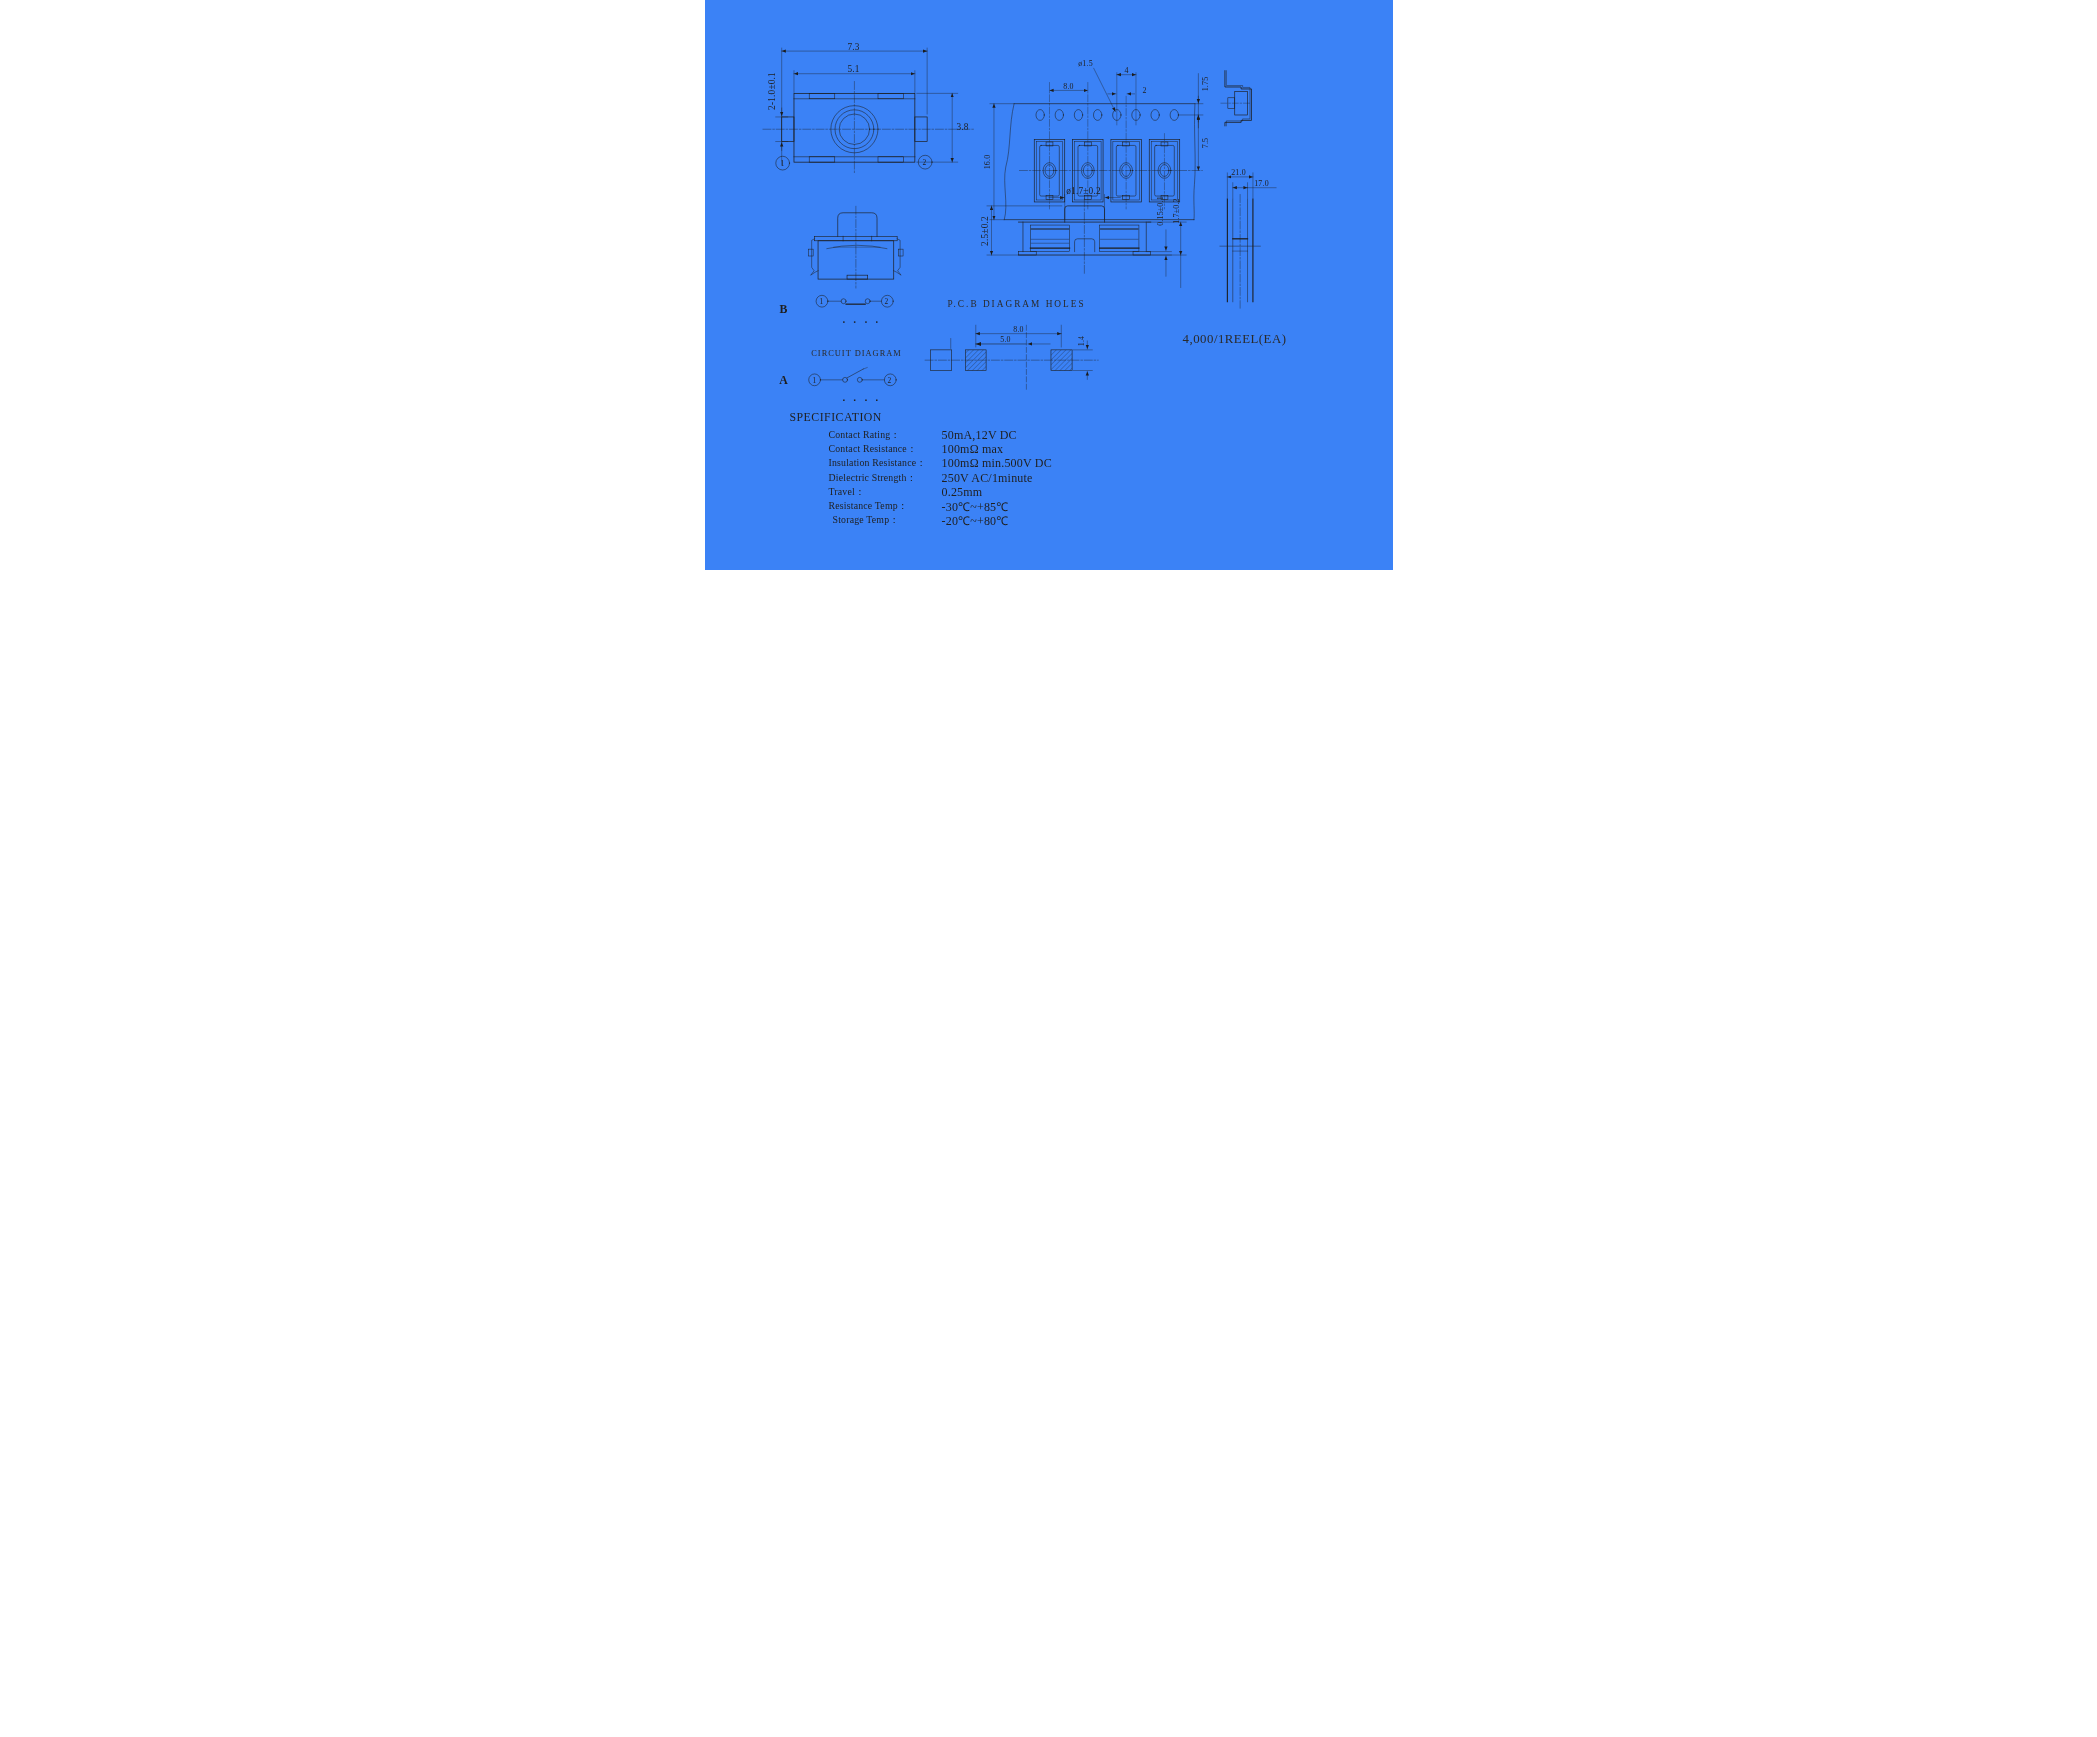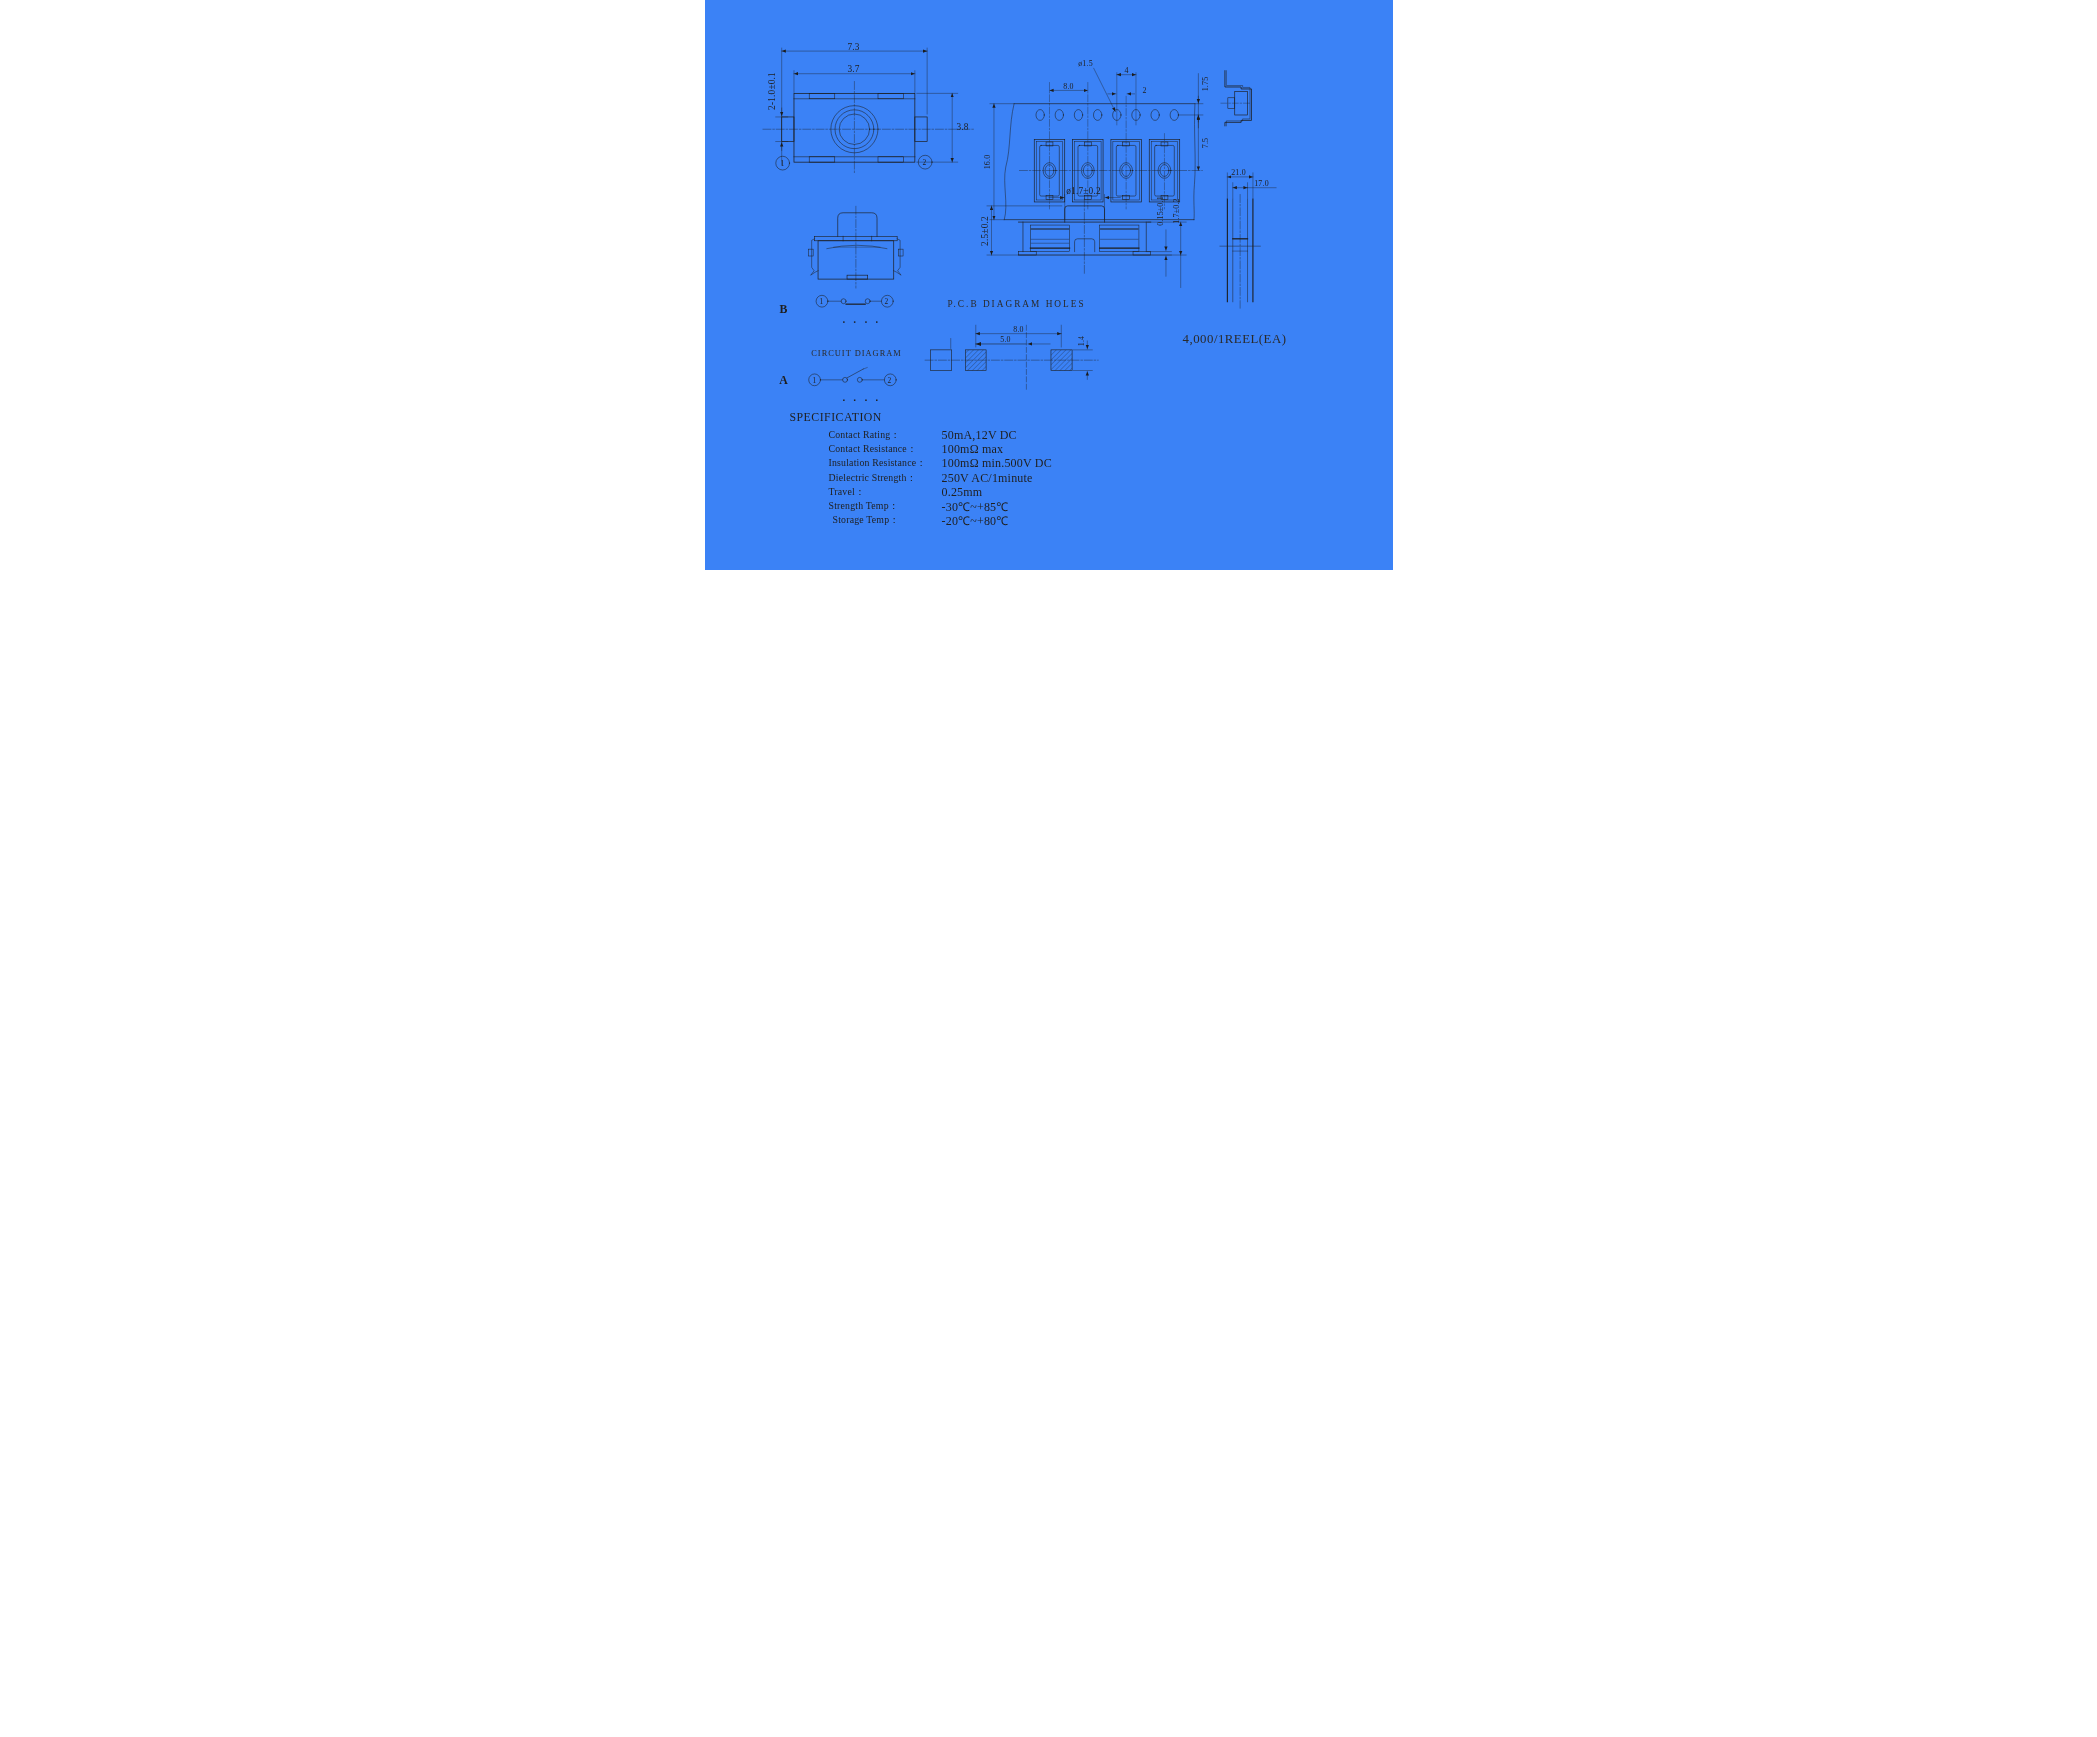--- a/index.html
+++ b/index.html
@@ -263,21 +263,21 @@
     <line x1="321" y1="773" x2="365" y2="773" stroke-width=".9"></line>
     <circle cx="377" cy="773" r="12"></circle>
     <rect x="281" y="813" width="3" height="3" fill="#1c1c1c" stroke="none"></rect>
     <rect x="303" y="813" width="3" height="3" fill="#1c1c1c" stroke="none"></rect>
     <rect x="326" y="813" width="3" height="3" fill="#1c1c1c" stroke="none"></rect>
     <rect x="348" y="813" width="3" height="3" fill="#1c1c1c" stroke="none"></rect>
   </g>
 </svg>
 
 <span class="lbl dimtxt" style="left:149px;top:47px">7.3</span>
-<span class="lbl dimtxt" style="left:149px;top:69px">3.7</span>
+<span class="lbl dimtxt" style="left:149px;top:69px">5.1</span>
 <span class="lbl dimtxt" style="left:258px;top:127px">3.8</span>
 <span class="lbl dimtxt rot" style="left:67px;top:91px">2-1.0±0.1</span>
 <span class="lbl pin" style="left:78px;top:163px">1</span>
 <span class="lbl pin" style="left:220px;top:162px">2</span>
 
 <span class="lbl small" style="left:381px;top:63px">ø1.5</span>
 <span class="lbl small" style="left:364px;top:86px">8.0</span>
 <span class="lbl small" style="left:422px;top:70px">4</span>
 <span class="lbl small" style="left:440px;top:90px">2</span>
 <span class="lbl small rot" style="left:500px;top:84px">1.75</span>
@@ -311,19 +311,19 @@
 <span class="lbl left spec-label" style="left:84px;top:435px">Contact Rating：</span>
 <span class="lbl left spec-value" style="left:237px;top:435px">50mA,12V DC</span>
 <span class="lbl left spec-label" style="left:84px;top:449px">Contact Resistance：</span>
 <span class="lbl left spec-value" style="left:237px;top:449px">100mΩ max</span>
 <span class="lbl left spec-label" style="left:84px;top:463px">Insulation Resistance：</span>
 <span class="lbl left spec-value" style="left:237px;top:463px">100mΩ min.500V DC</span>
 <span class="lbl left spec-label" style="left:84px;top:478px">Dielectric Strength：</span>
 <span class="lbl left spec-value" style="left:237px;top:478px">250V AC/1minute</span>
 <span class="lbl left spec-label" style="left:84px;top:492px">Travel：</span>
 <span class="lbl left spec-value" style="left:237px;top:492px">0.25mm</span>
-<span class="lbl left spec-label" style="left:84px;top:506px">Strength Temp：</span>
+<span class="lbl left spec-label" style="left:84px;top:506px">Resistance Temp：</span>
 <span class="lbl left spec-value" style="left:237px;top:506px">-30℃~+85℃</span>
 <span class="lbl left spec-label" style="left:88px;top:520px">Storage Temp：</span>
 <span class="lbl left spec-value" style="left:237px;top:520px">-20℃~+80℃</span>
 
 </div>
 
 
 </body></html>

